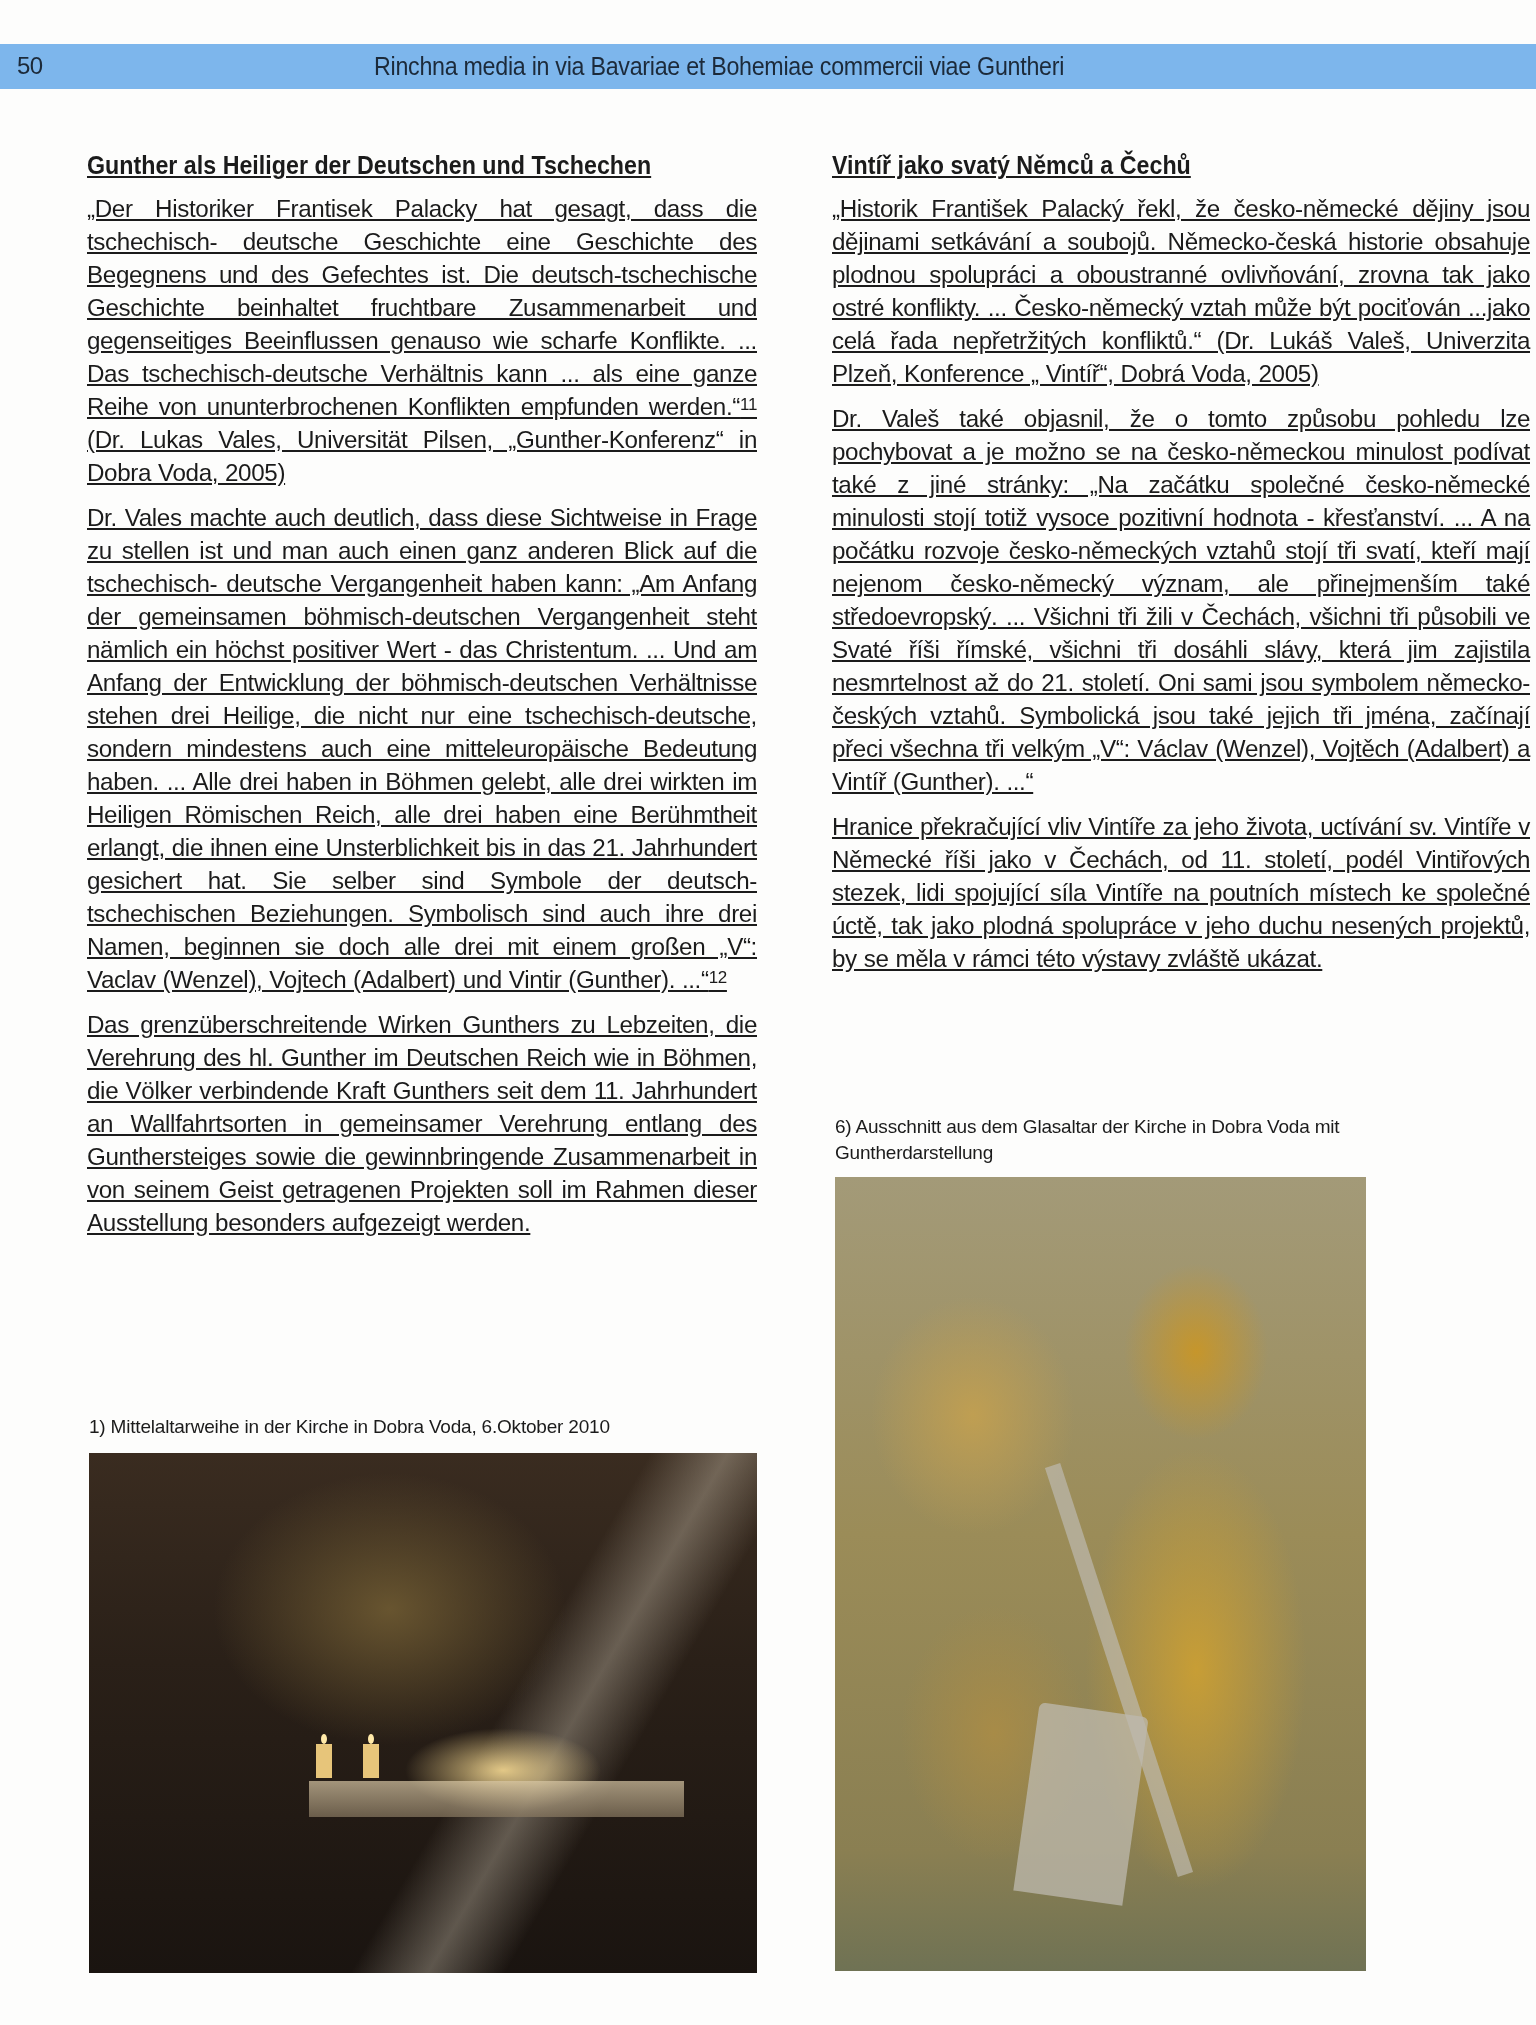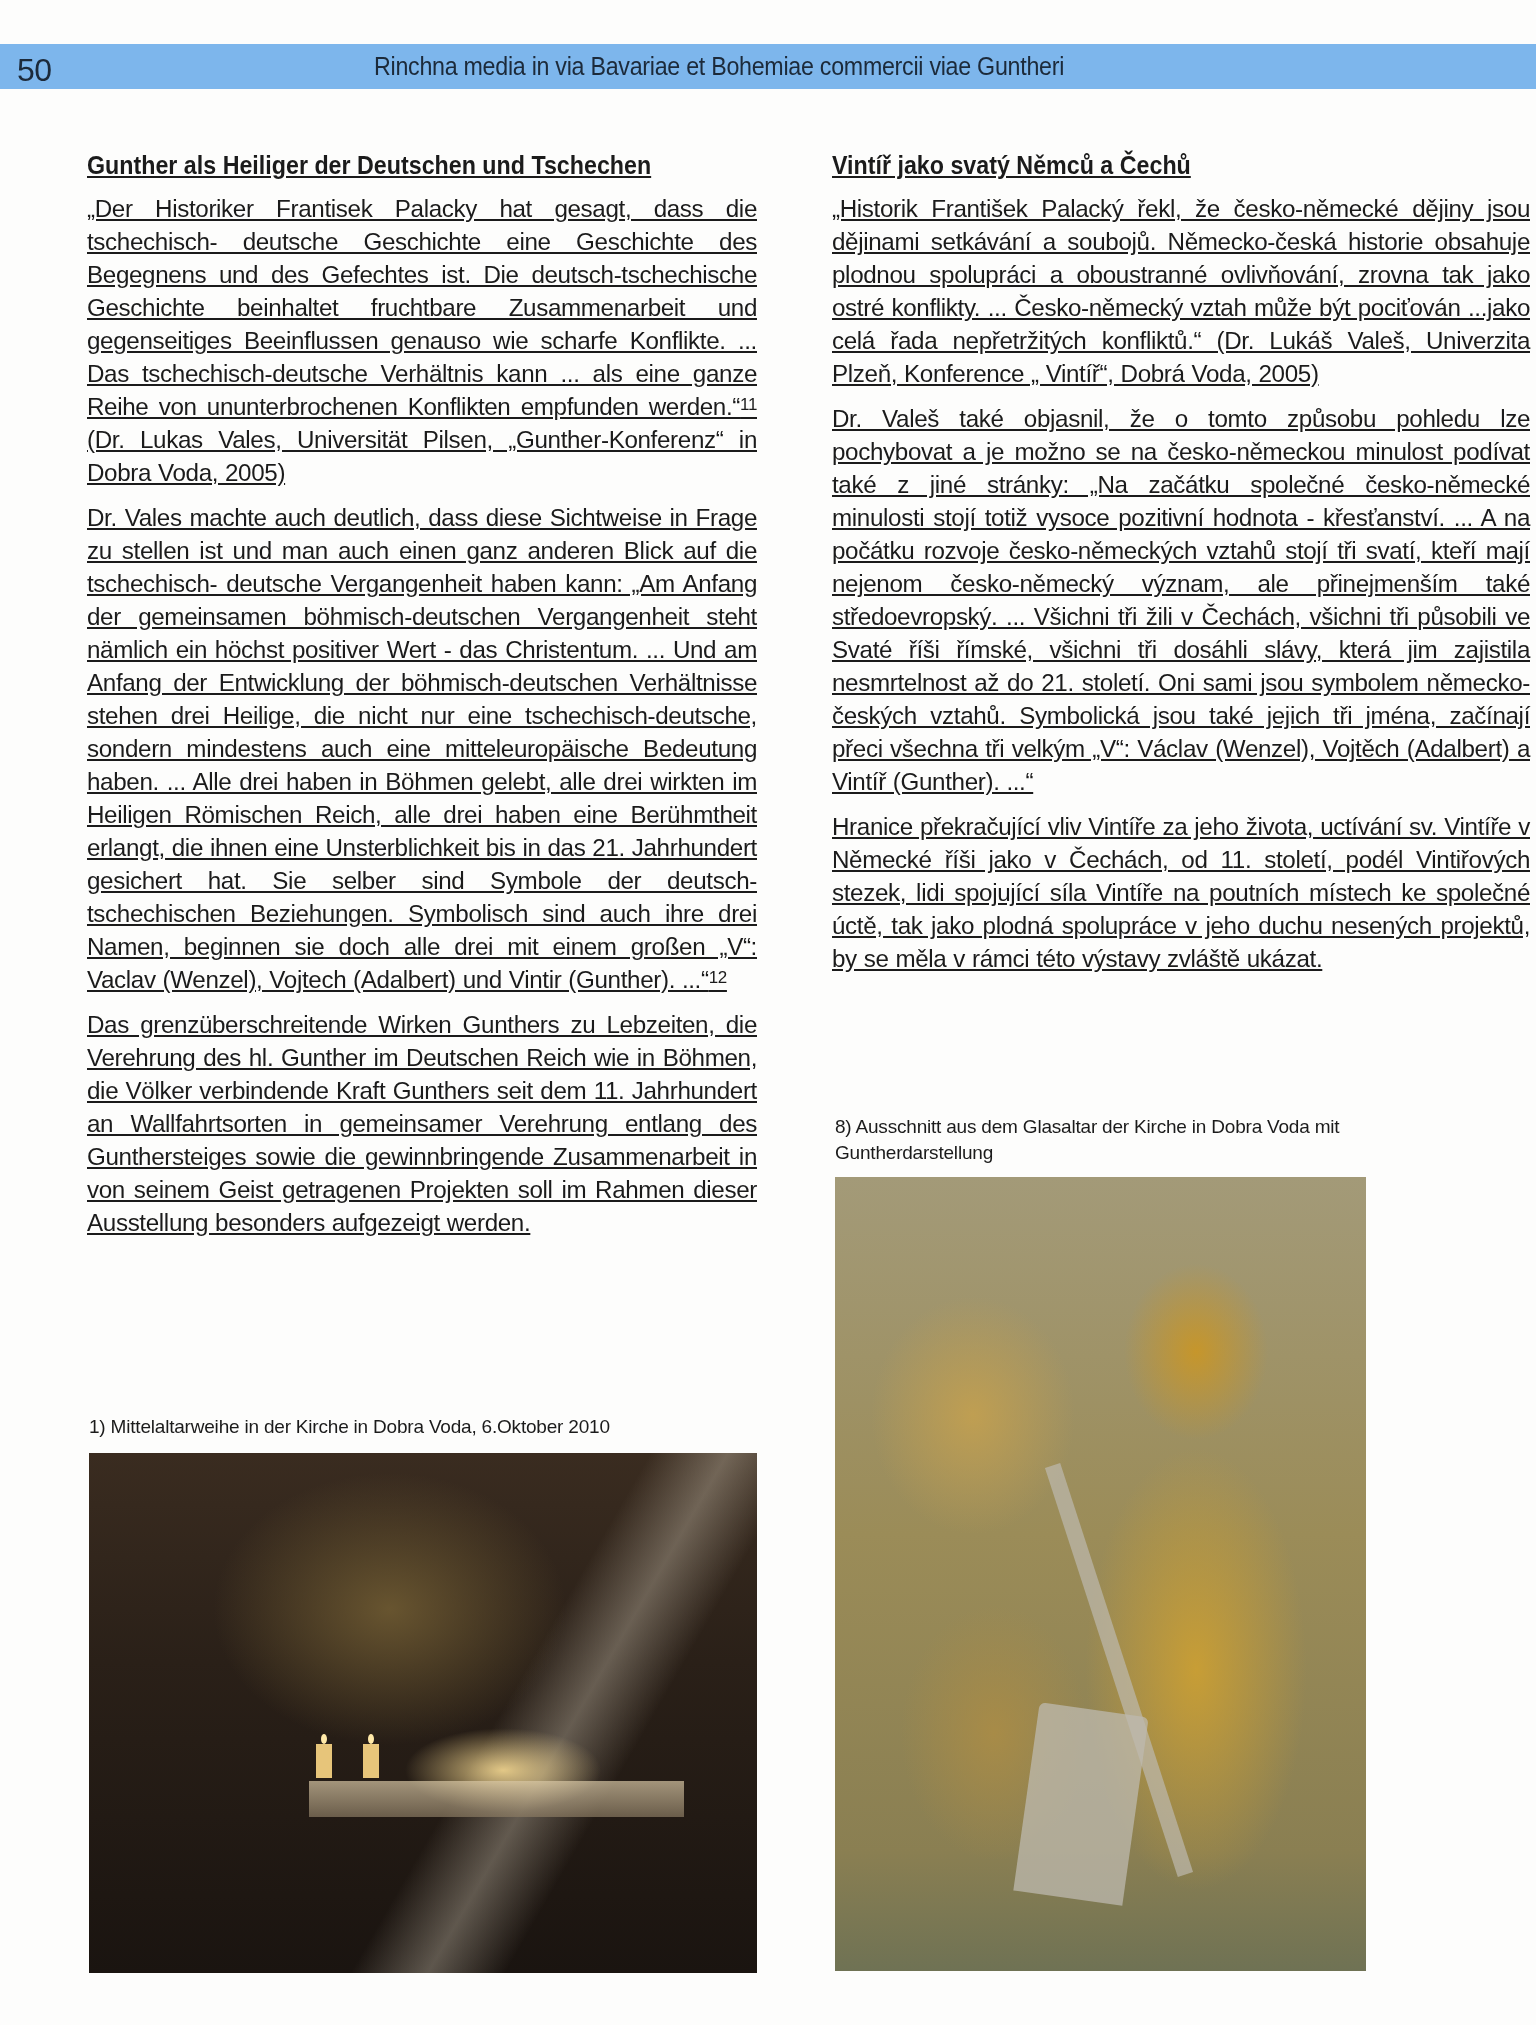--- a/index.html
+++ b/index.html
@@ -8,21 +8,21 @@
     background:#fdfdfc;
     font-family:"Liberation Sans", sans-serif;
     color:#1b1b1b;
   }
   .header-band {
     position:absolute; left:0; top:44px; width:1536px; height:45px;
     background:#7db6ec;
   }
   .page-number {
     position:absolute; left:17px; top:52px;
-    font-size:32px; color:#1c2a3a; letter-spacing:-0.5px;
+    font-size:24px; color:#1c2a3a; letter-spacing:-0.5px;
   }
   .running-title {
     position:absolute; left:374px; top:52px;
     font-size:25px; color:#1c2a3a; letter-spacing:-0.3px;
     transform:scaleX(0.93); transform-origin:left top; white-space:nowrap;
   }
   .col { position:absolute; top:150px;text-decoration:underline; }
   .col-left { left:87px; width:670px; }
   .col-right { left:832px; width:698px; }
   .section-heading {
@@ -97,17 +97,17 @@
   <p class="para">Hranice překračující vliv Vintíře za jeho života, uctívání sv. Vintíře v Německé říši jako v Čechách, od 11. století, podél Vintiřových stezek, lidi spojující síla Vintíře na poutních místech ke společné úctě, tak jako plodná spolupráce v jeho duchu nesených projektů, by se měla v rámci této výstavy zvláště ukázat.</p>
 </div>
 
 <div class="caption caption-1">1) Mittelaltarweihe in der Kirche in Dobra Voda, 6.Oktober 2010</div>
 <div class="photo photo-1">
   <div class="altar-table"></div>
   <div class="candle" style="left:34%;"></div>
   <div class="candle" style="left:41%;"></div>
 </div>
 
-<div class="caption caption-2">8) Ausschnitt aus dem Glasaltar der Kirche in Dobra Voda mit Guntherdarstellung</div>
+<div class="caption caption-2">6) Ausschnitt aus dem Glasaltar der Kirche in Dobra Voda mit Guntherdarstellung</div>
 <div class="photo photo-2">
   <div class="staff"></div>
   <div class="tablet"></div>
 </div>
 
 </body></html>

